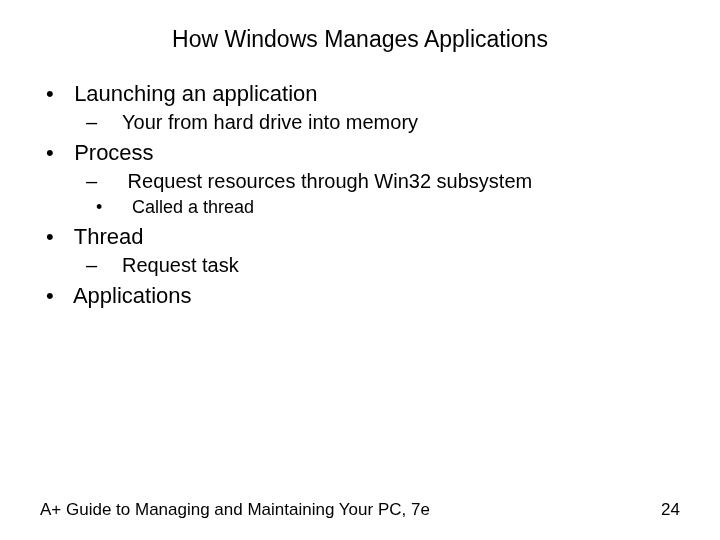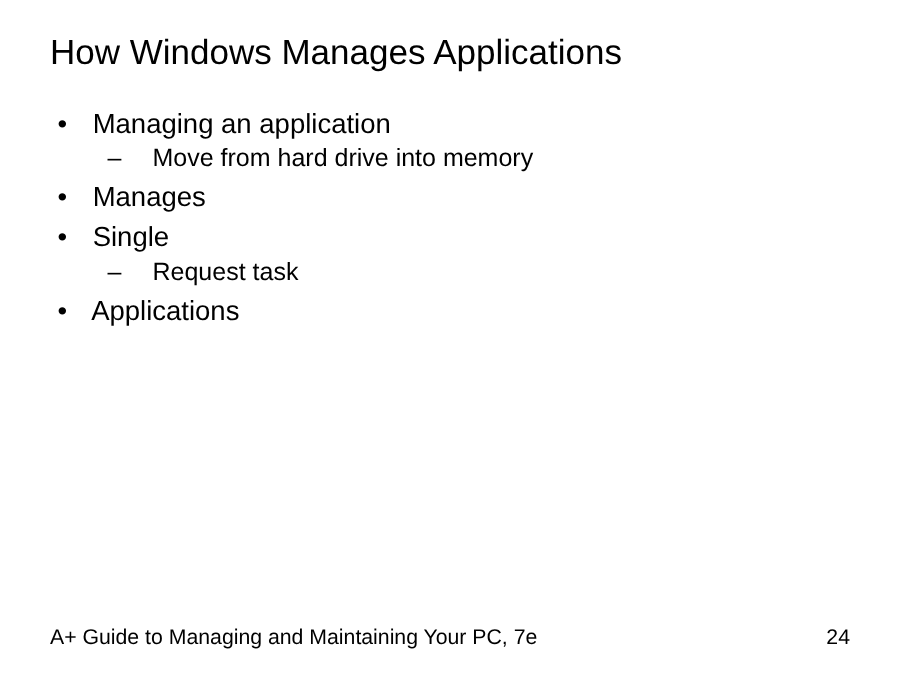--- a/index.html
+++ b/index.html
@@ -1,48 +1,54 @@
 <!DOCTYPE html>
 <html><head>
 <meta charset="utf-8">
 <style>
   * { margin: 0; padding: 0; box-sizing: border-box; }
   html, body { width: 720px; height: 540px; background: #fff; font-family: Arial, Helvetica, sans-serif; color: #000; }
   .slide { position: relative; width: 720px; height: 540px; padding: 20px 40px 0 40px; }
-  .title { font-size: 28px; text-align: left; margin: 6px 0 28px 0; font-weight: 400; }
+  .title { font-size: 23px; text-align: center; margin: 6px 0 28px 0; font-weight: 400; }
   ul.l1 { list-style: none; padding-left: 28px; font-size: 22px; }
   ul.l1 > li { margin-bottom: 6px; }
   ul.l1 > li::before { content: "•"; display: inline-block; width: 22px; margin-left: -22px; }
   ul.l2 { list-style: none; padding-left: 36px; font-size: 20px; margin-top: 4px; }
   ul.l2 > li { margin-bottom: 4px; text-indent: -18px; padding-left: 18px; }
   ul.l2 > li::before { content: "–"; display: inline-block; width: 18px; }
   ul.l3 { list-style: none; padding-left: 28px; font-size: 18px; margin-top: 4px; }
   ul.l3 > li::before { content: "•"; display: inline-block; width: 18px; margin-left: -18px; }
   .footer { position: absolute; bottom: 20px; left: 40px; right: 40px; display: flex; justify-content: space-between; font-size: 17px; }
 </style>
 </head>
 <body>
 
 <div class="slide">
   <h1 class="title">How Windows Manages Applications</h1>
 
   <ul class="l1">
     <li>
-      <span>Managing an application</span>
+      <span>Launching an application</span>
       <ul class="l2">
-        <li><span>Move from hard drive into memory</span></li>
+        <li><span>Your from hard drive into memory</span></li>
       </ul>
     </li>
     <li>
-      <span>Manages</span>
+      <span>Process</span>
       <ul class="l2">
+        <li>
+          <span>Request resources through Win32 subsystem</span>
+          <ul class="l3">
+            <li><span>Called a thread</span></li>
+          </ul>
+        </li>
       </ul>
     </li>
     <li>
-      <span>Single</span>
+      <span>Thread</span>
       <ul class="l2">
         <li><span>Request task</span></li>
       </ul>
     </li>
     <li>
       <span>Applications</span>
     </li>
   </ul>
 
   <div class="footer">

